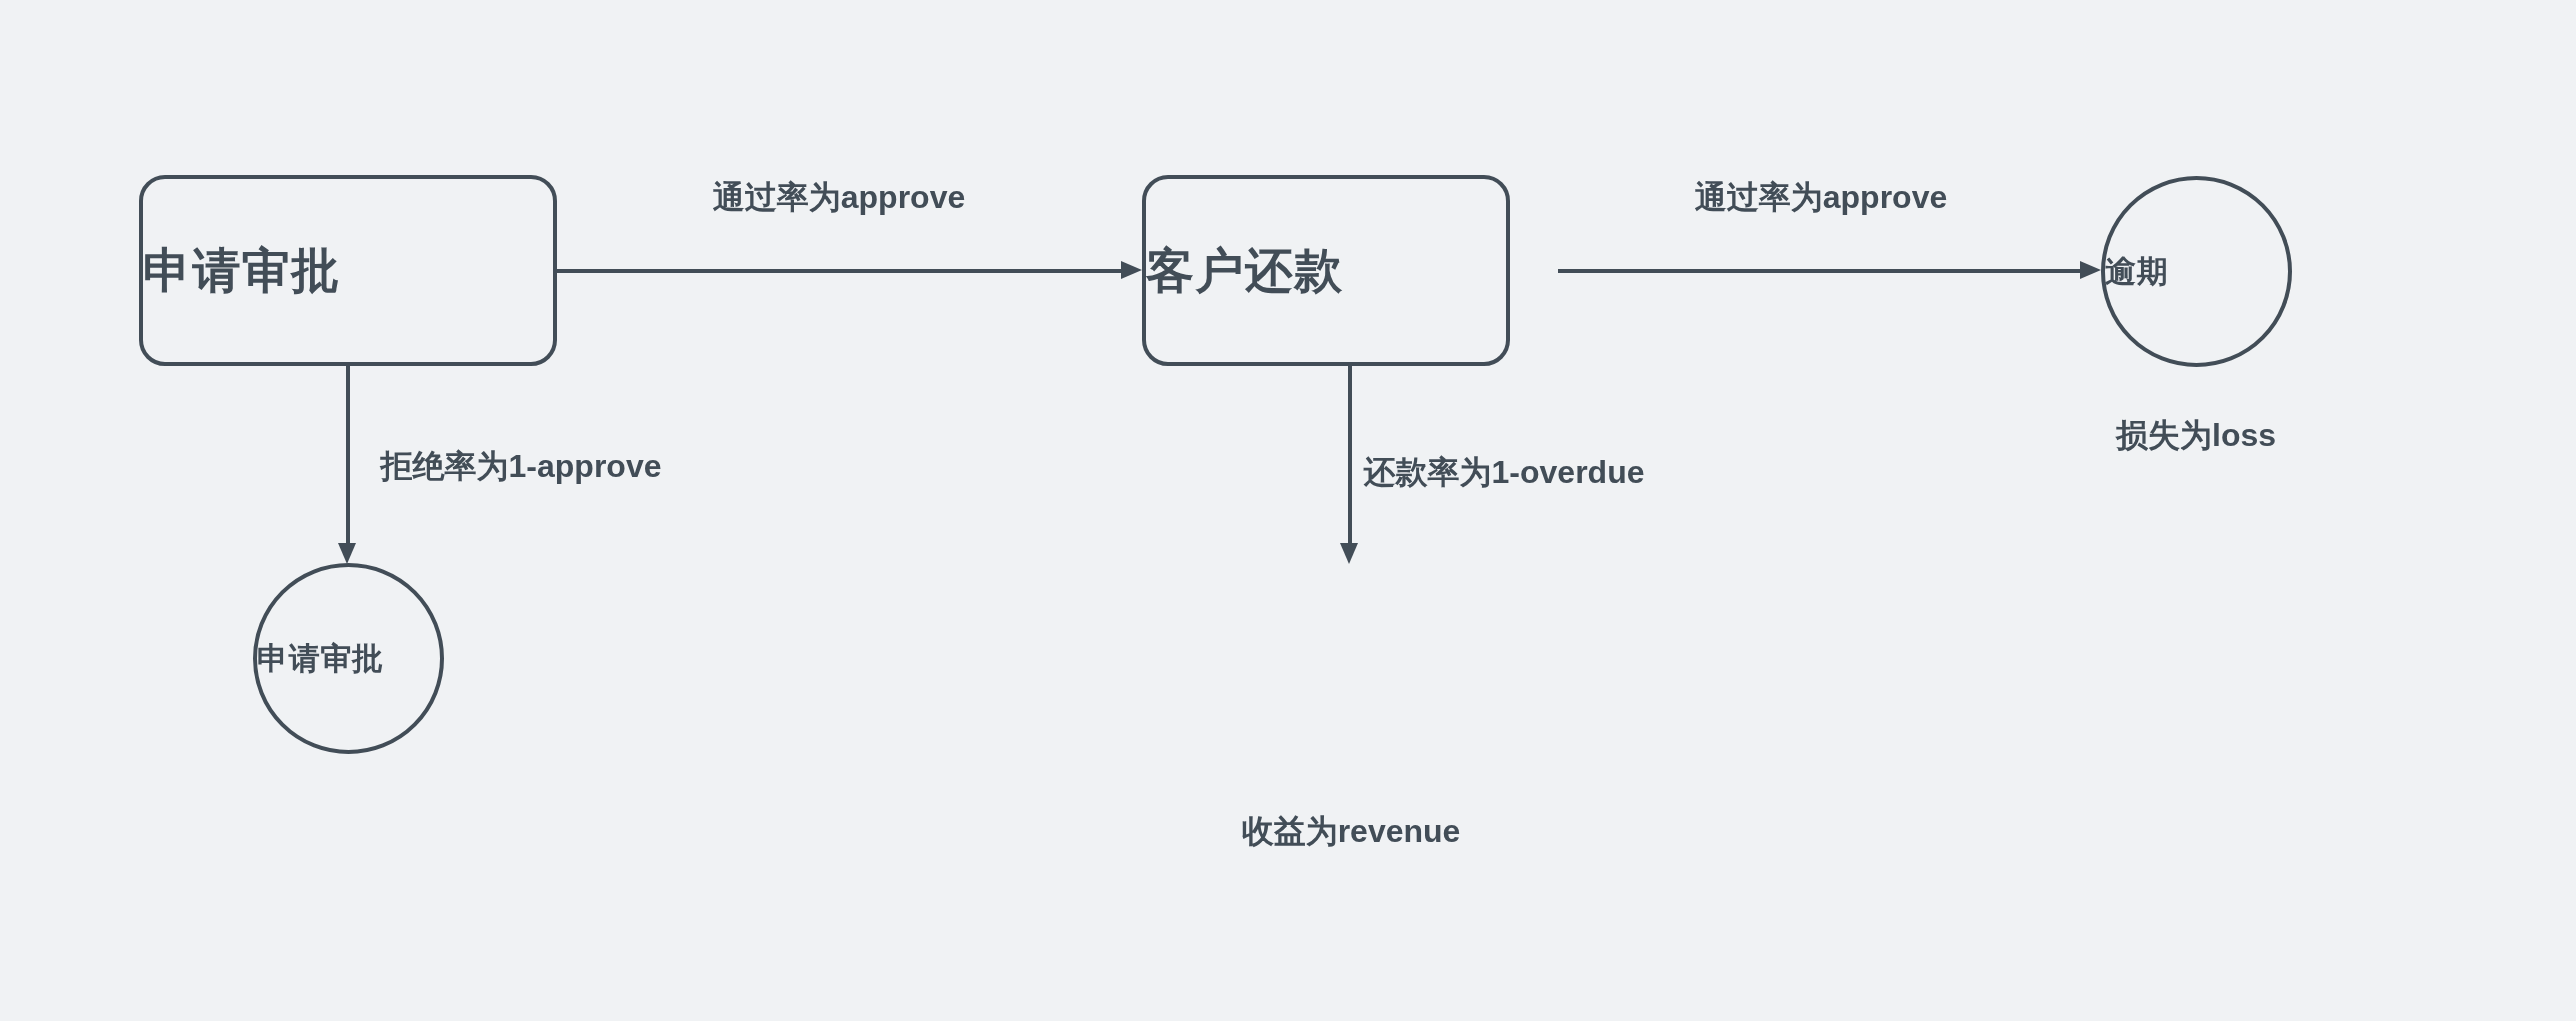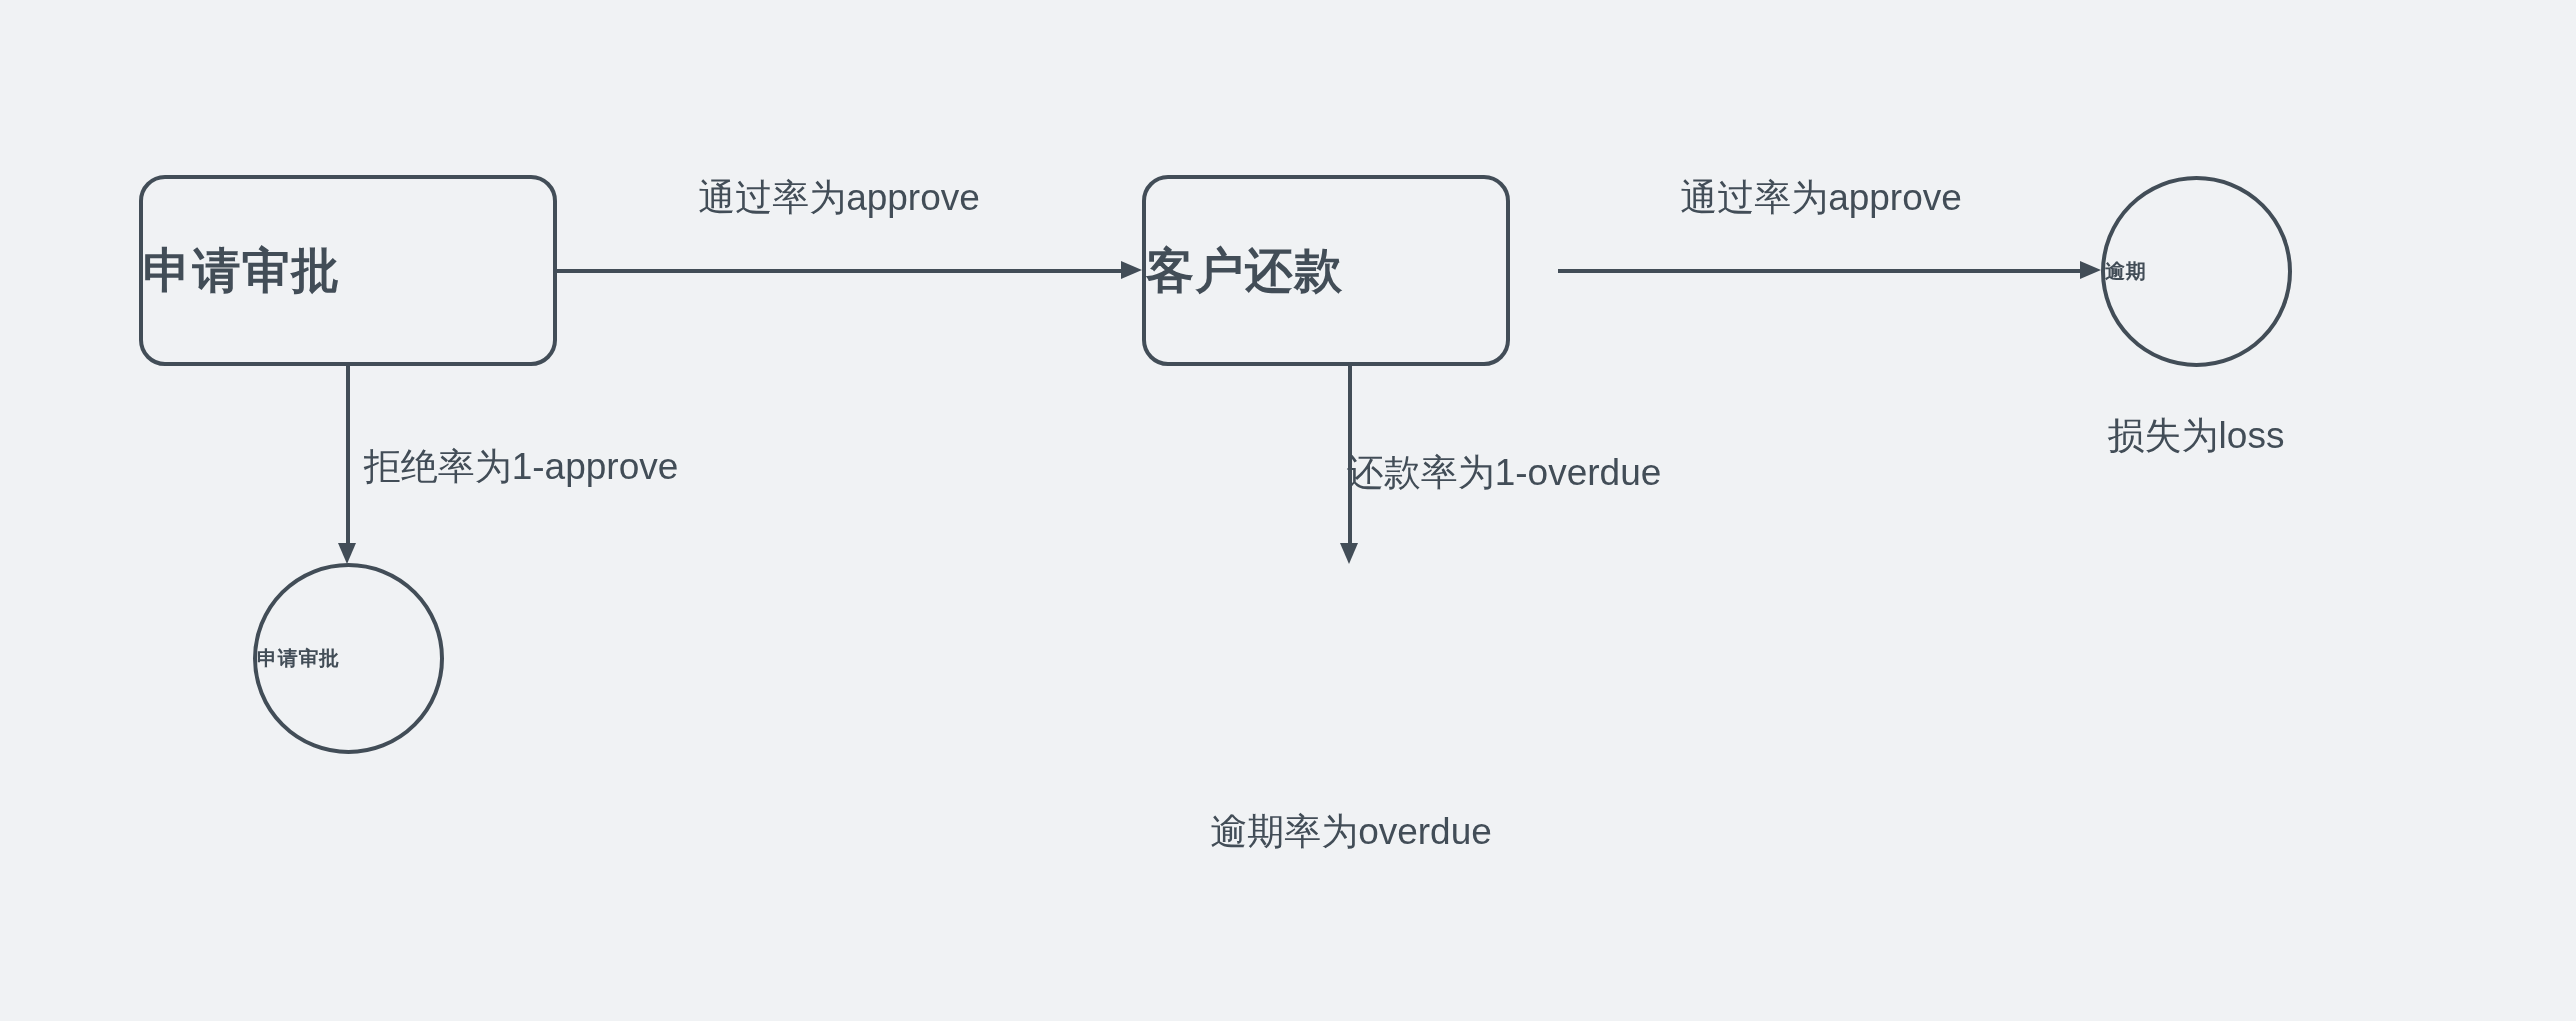--- a/index.html
+++ b/index.html
@@ -13,39 +13,39 @@
   }
   .node{
     position:absolute;
     display:flex;align-items:center;
     border:4.1px solid var(--ink,#424d57);
     box-sizing:border-box;
     font-weight:bold;
     text-align:center;
   }
   .rect{border-radius:26px;font-size:48px;letter-spacing:1.4px;}
-  .circle{border-radius:50%;font-size:20px;letter-spacing:0.7px;}
+  .circle{border-radius:50%;font-size:31px;letter-spacing:0.7px;}
   .hline{position:absolute;height:4.1px;background:var(--ink,#424d57);}
   .vline{position:absolute;width:4.1px;background:var(--ink,#424d57);}
   .head-right{
     position:absolute;width:0;height:0;
     border-top:9.7px solid transparent;
     border-bottom:9.7px solid transparent;
     border-left:21px solid var(--ink,#424d57);
   }
   .head-down{
     position:absolute;width:0;height:0;
     border-left:9.7px solid transparent;
     border-right:9.7px solid transparent;
     border-top:21px solid var(--ink,#424d57);
   }
   .elabel{
     position:absolute;
     transform:translate(-50%,-50%);
-    font-size:37px;font-weight:normal;
+    font-size:32px;font-weight:bold;
     white-space:nowrap;
   }
 </style>
 </head>
 <body>
 
 <div class="canvas" style="--bg: #f0f2f4; --ink: #424d57;">
 
   <div class="node rect" style="left:139px;top:175px;width:418px;height:191px;">
     <span>申请审批</span>
@@ -75,16 +75,16 @@
   <div class="vline" style="left:346px;top:366px;height:178px;"></div>
   <div class="head-down" style="left:338px;top:543px;"></div>
   <div class="elabel" style="left:521px;top:467px;text-align:right;">拒绝率为1-approve</div>
 
   <div class="vline" style="left:1348px;top:366px;height:178px;"></div>
   <div class="head-down" style="left:1340px;top:543px;"></div>
   <div class="elabel" style="left:1504px;top:473px;">还款率为1-overdue</div>
 
   <div class="elabel" style="left:2196px;top:436px;">损失为loss</div>
 
-  <div class="elabel" style="left:1351px;top:832px;">逾期率为overdue</div>
+  <div class="elabel" style="left:1351px;top:832px;">收益为revenue</div>
 
 </div>
 
 
 </body></html>

